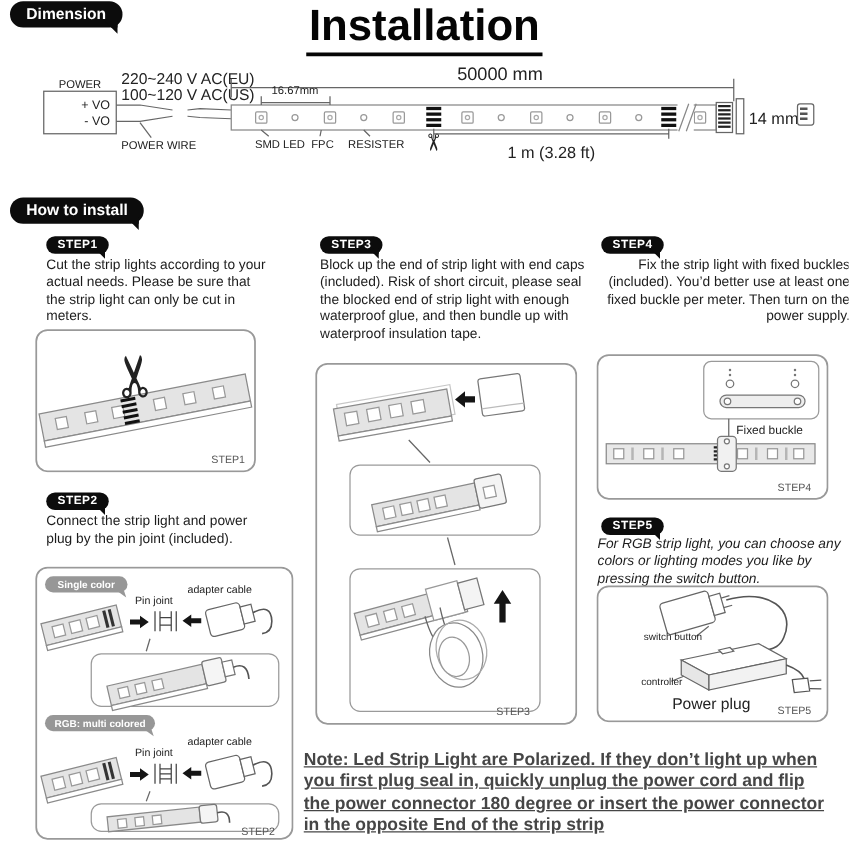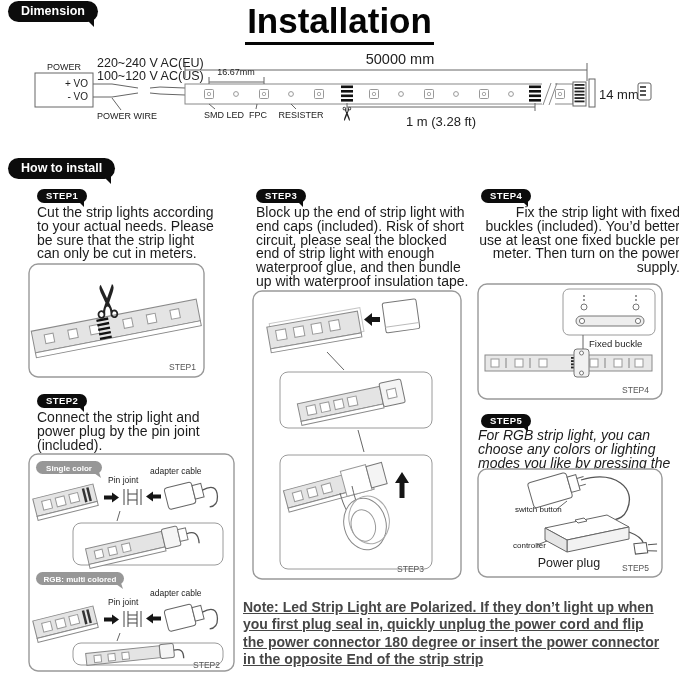--- a/index.html
+++ b/index.html
@@ -11,21 +11,21 @@
   .pill::after{content:"";position:absolute;right:4px;bottom:-5px;
         border:5px solid transparent;border-top-color:#0c0c0c;border-right-color:#0c0c0c;}
   .step-badge{position:absolute;background:#0c0c0c;color:#fff;font-weight:bold;border-radius:8px;
         padding:1px 9px 2px;font-size:9.5px;letter-spacing:.4px;white-space:nowrap;}
   .step-badge::after{content:"";position:absolute;right:3px;bottom:-4px;
         border:4px solid transparent;border-top-color:#0c0c0c;border-right-color:#0c0c0c;}
   
   #title-wrap{position:absolute;left:0;top:2px;width:679px;text-align:center;}
   #title-wrap span{display:inline-block;font-size:35px;font-weight:bold;color:#050505;
         border-bottom:3px solid #050505;padding:0 2px 1px;line-height:1.1;}
-  .step-text{position:absolute;font-size:14px;line-height:13.8px;color:#1c1c1c;}
+  .step-text{position:absolute;font-size:11px;line-height:13.8px;color:#1c1c1c;}
   .figure{position:absolute;}
   
   #note{position:absolute;left:243px;top:599px;width:436px;font-weight:bold;font-size:14px;
         line-height:17.3px;color:#464646;}
   #note div{text-decoration:underline;white-space:nowrap;}
   
   svg text{font-family:"Liberation Sans",sans-serif;fill:#222;}
   .t8{font-size:8px}.t85{font-size:8.5px}.t9{font-size:9px}.t95{font-size:9.5px}
   .t10{font-size:10px}.t12{font-size:12.5px}.t13{font-size:13px}.t14{font-size:14.5px}
   .mid{text-anchor:middle}.end{text-anchor:end}

